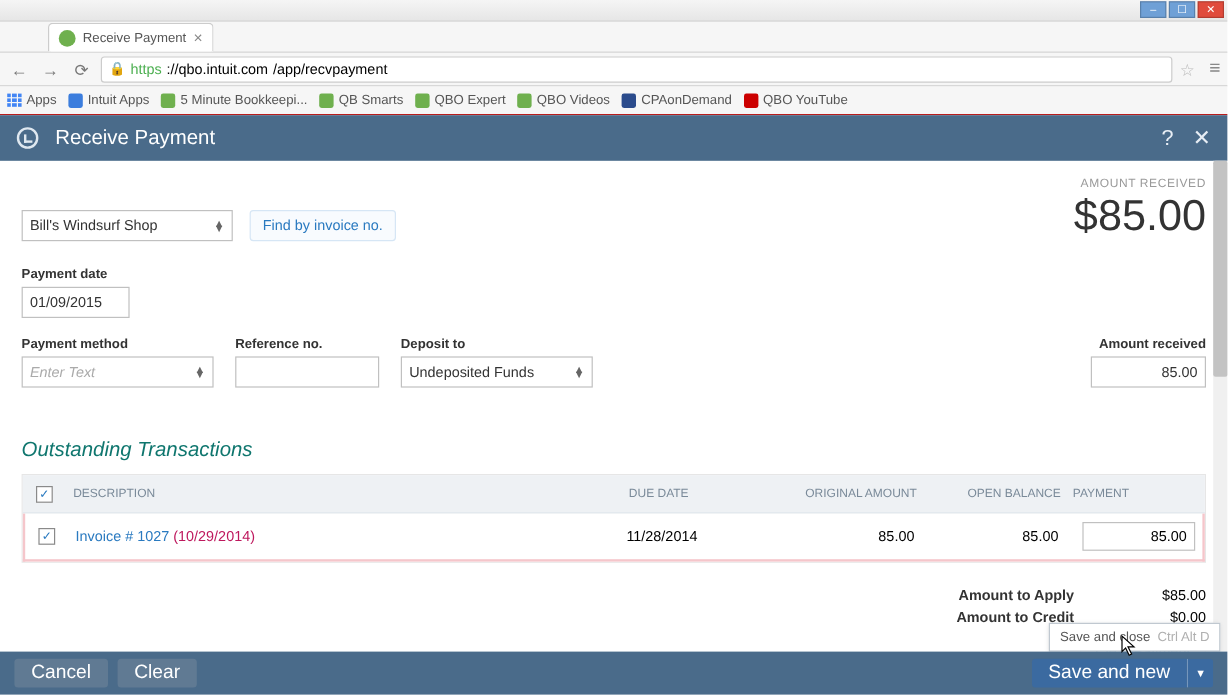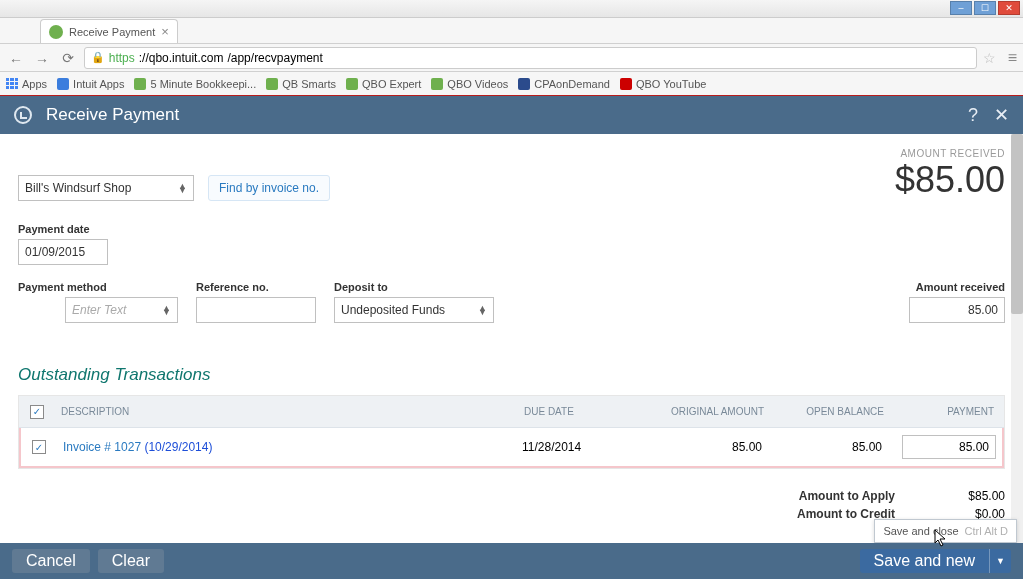--- a/index.html
+++ b/index.html
@@ -44,41 +44,41 @@
   .updown { font-size:9px; color:#666; line-height:4px; display:flex; flex-direction:column;}
   .find-link { color:#2a7ac0; font-size:12px; margin-left:14px; cursor:pointer; border:1px solid #d6e6f5; border-radius:3px; padding:5px 10px; background:#f8fbfe;}
   .amount-block { text-align:right;}
   .amount-label { font-size:10px; color:#9a9a9a; letter-spacing:.5px;}
   .amount-value { font-size:36px; color:#333; font-weight:300;}
 
   .field-row { display:flex; gap:18px; margin-top:16px; align-items:flex-end; position:relative; width:100%;}
   .field { display:flex; flex-direction:column; gap:4px;}
   .field label { font-size:11px; color:#333; font-weight:bold;}
   .inputlike { height:26px; border:1px solid #c0c0c0; background:#fff; padding:0 6px; font-size:12px; color:#333; display:flex; align-items:center;}
-  .inputlike.placeholder { color:#aaa; font-style:italic;margin-left:47px;}
+  .inputlike.placeholder { color:#aaa; font-style:italic;}
   .select-arrow { display:flex; justify-content:space-between; align-items:center;}
   .field-right { margin-left:auto; text-align:right;}
   .field-right .inputlike{ text-align:right; justify-content:flex-end;}
 
   .section-title { font-size:17px; color:#0f766e; margin-top:42px; font-weight:300;font-style:italic;}
 
   .trans-table { margin-top:10px; border:1px solid #e6e6e6; width:100%;}
   .thead { background:#eef1f4; display:flex; align-items:center; height:32px; font-size:10px; color:#7a8a99; border-bottom:1px solid #dde3e9;}
   .th-check { width:36px; display:flex; justify-content:center;}
   .th-desc { flex:1; padding-left:6px; text-align:left;}
   .th-due { width:100px; text-align:left;}
   .th-orig { width:150px; text-align:right; padding-right:10px;}
   .th-open { width:120px; text-align:right; padding-right:10px;}
-  .th-pay { width:110px; text-align:right; padding-right:10px;}
+  .th-pay { width:110px; text-align:left; padding-right:10px;}
 
   .trow { display:flex; align-items:center; height:40px; font-size:12px; border:2px solid #f5c6cb; border-top:none; background:#fff;}
   .td-check { width:36px; display:flex; justify-content:center;}
   .td-desc { flex:1; padding-left:6px;}
   .td-desc a{ color:#2a7ac0; text-decoration:none;}
-  .td-desc .date{ color:#1d4ed8;}
+  .td-desc .date{ color:#be185d;}
   .td-due { width:100px;}
   .td-orig { width:150px; text-align:right; padding-right:10px;}
   .td-open { width:120px; text-align:right; padding-right:10px;}
   .td-pay { width:110px; text-align:right; padding-right:6px;}
   .pay-input { width:94px; height:24px; border:1px solid #c0c0c0; text-align:right; padding-right:6px; font-size:12px;}
 
   .checkbox { width:14px; height:14px; border:1px solid #8a8a8a; background:#fff; display:flex; align-items:center; justify-content:center; font-size:10px; color:#2a7ac0;}
 
   .summary { margin-top:20px; display:flex; flex-direction:column; align-items:flex-end; gap:4px; font-size:12px;}
   .summary-row { display:flex; gap:40px;}

